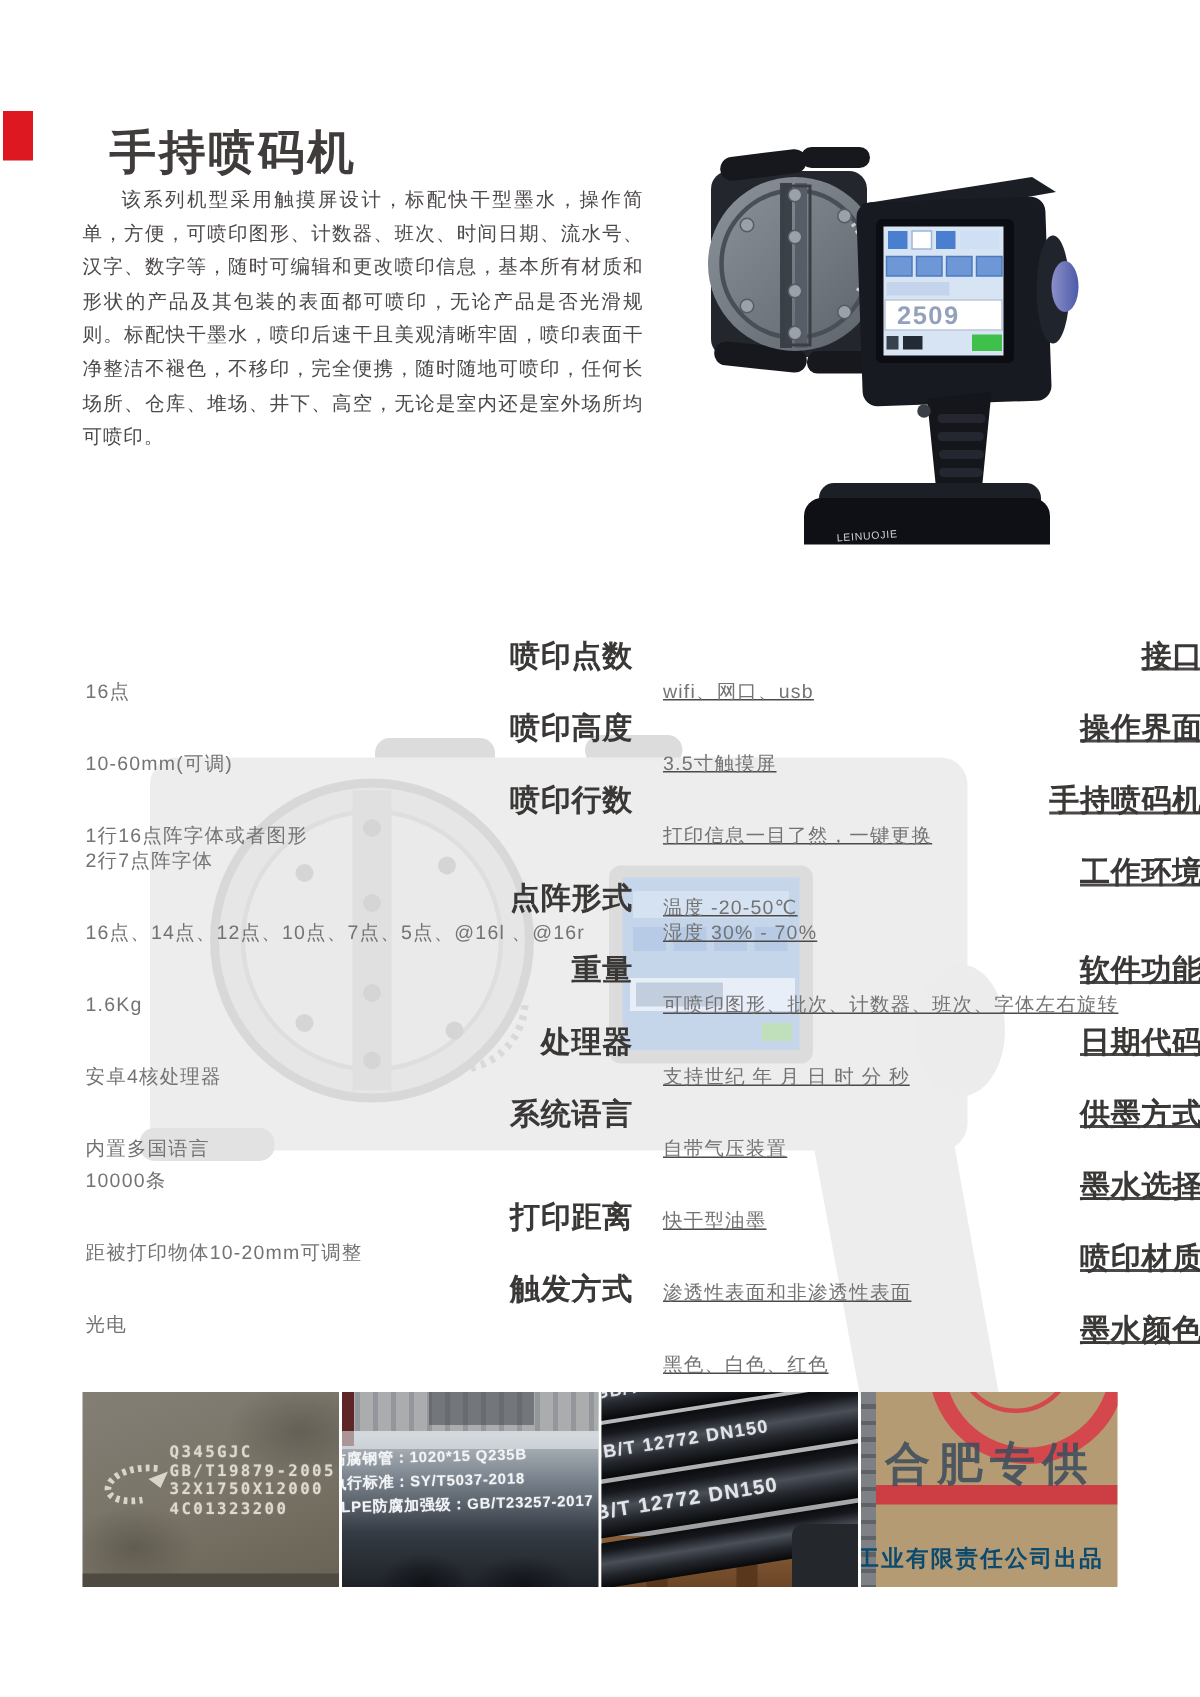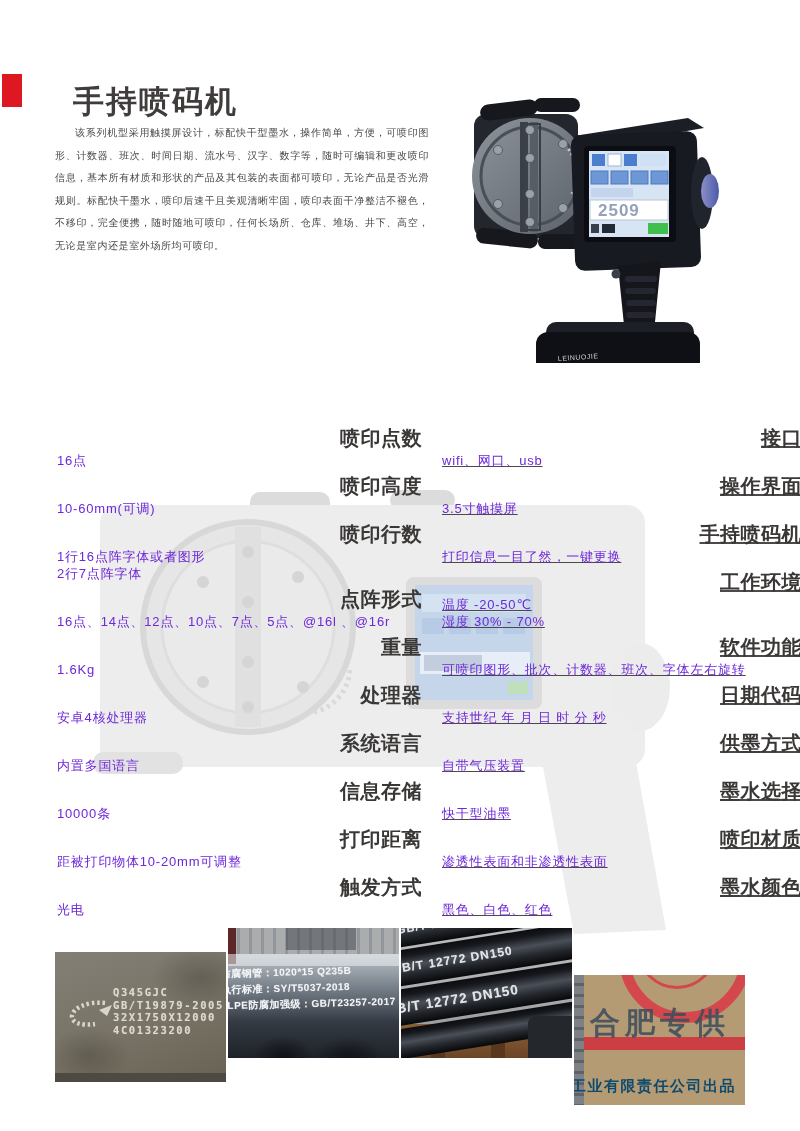--- a/index.html
+++ b/index.html
@@ -8,44 +8,43 @@
     font-family:"Liberation Sans","DejaVu Sans",sans-serif;color:#4c4948;
   }
   
   .accent-block{position:absolute;left:2px;top:74px;width:20px;height:33px;background:#dd1820;}
   .page-title{
     position:absolute;left:57px;top:68px;margin:16px;font-size:31px;line-height:36px;
     font-weight:bold;color:#3f3c3b;letter-spacing:2px;
   }
   .intro{
     position:absolute;left:55px;top:122px;width:374px;margin:0;
-    font-size:10px;line-height:22.6px;letter-spacing:0.6px;color:#4c4948;
+    font-size:13px;line-height:22.6px;letter-spacing:0.6px;color:#4c4948;
     text-align:justify;text-indent:2em;
   }
   
   .watermark{position:absolute;left:88px;top:482px;z-index:0;}
   
   .product-photo{position:absolute;left:468px;top:98px;z-index:1;}
   
   .spec-col{position:absolute;top:425px;width:365px;z-index:2;}
   .spec-col.left{left:57px;}
   .spec-col.right{left:442px;width:360px;text-decoration:underline;}
   .spec-item{margin:0 0 4px 0;}
   .spec-label{margin:0;font-size:20px;line-height:27px;font-weight:bold;color:#3a3837;letter-spacing:0.5px;text-align:right;}
-  .spec-val{font-size:13px;line-height:17px;color:#6d28d9;letter-spacing:0.8px;}
+  .spec-val{font-size:13px;line-height:17px;color:#737373;letter-spacing:0.8px;}
   
   .photo-strip{position:absolute;left:55px;top:928px;display:flex;gap:2px;z-index:2;}
   .photo{position:relative;width:171px;height:130px;overflow:hidden;}
   
   .photo.p1{
     background:
       radial-gradient(60px 40px at 20% 80%, rgba(60,55,45,.35), transparent 70%),
       radial-gradient(70px 45px at 85% 20%, rgba(50,45,38,.30), transparent 70%),
       linear-gradient(160deg,#847f75 0%,#787366 55%,#676253 100%);
-    margin-top: 24px;
   }
   .p1-bottom{position:absolute;left:0;bottom:0;width:100%;height:9px;background:#4e4a41;}
   .p1-logo{position:absolute;left:12px;top:46px;}
   .p1-lines{
     position:absolute;left:58px;top:34px;
     font-family:"DejaVu Sans Mono","Liberation Mono",monospace;
     font-size:10.5px;line-height:12.5px;font-weight:bold;color:#ded9cc;letter-spacing:1.6px;
     text-shadow:0 0 1px rgba(255,255,255,.35);white-space:nowrap;
   }
   
@@ -76,21 +75,21 @@
     background:linear-gradient(180deg,#0b0c0f 0%,#16181d 18%,#4a4f58 46%,#23262c 72%,#070809 100%);
     display:flex;align-items:center;
   }
   .pipe span{color:#e2e5e8;font-weight:bold;letter-spacing:1px;white-space:nowrap;
     text-shadow:0 0 1px rgba(255,255,255,.5);}
   .pipe.one{left:-12px;top:-15px;}  .pipe.one span{margin-left:8px;font-size:11px;}
   .pipe.two{left:-12px;top:24px;}   .pipe.two span{margin-left:3px;font-size:12px;}
   .pipe.three{left:-16px;top:64px;} .pipe.three span{margin-left:0;font-size:13.5px;}
   .pipe.four{left:-12px;top:103px;height:30px;}
   
-  .photo.p4{background:#b59b74;margin-top:47px;}
+  .photo.p4{background:#b59b74;}
   .p4-pipes-edge{position:absolute;left:0;top:0;width:10px;height:130px;
     background:repeating-linear-gradient(180deg,#7d8084 0 8px,#5f6266 8px 11px);}
   .p4-ring-outer{position:absolute;left:45px;top:-84px;width:110px;height:110px;border-radius:50%;
     border:11px solid #d4474d;}
   .p4-ring-inner{position:absolute;left:63px;top:-66px;width:74px;height:74px;border-radius:50%;
     border:3px solid #d4474d;}
   .p4-stripe{position:absolute;left:10px;top:62px;width:161px;height:13px;background:#cc3e44;z-index:1;}
   .p4-main{
     position:absolute;left:16px;top:28px;z-index:2;margin:0;
     font-size:30px;font-weight:bold;color:rgba(62,77,92,.88);letter-spacing:5px;white-space:nowrap;
@@ -255,21 +254,20 @@
     <h3 class="spec-label">处理器</h3>
   <div class="spec-val">安卓4核处理器</div>
       </div>
 
   <div class="spec-item">
     <h3 class="spec-label">系统语言</h3>
   <div class="spec-val">内置多国语言</div>
       </div>
 
   <div class="spec-item">
-    <h3 class="spec-label">信息存储</h3>
   <div class="spec-val">10000条</div>
       </div>
 
   <div class="spec-item">
     <h3 class="spec-label">打印距离</h3>
   <div class="spec-val">距被打印物体10-20mm可调整</div>
       </div>
 
   <div class="spec-item">
     <h3 class="spec-label">触发方式</h3>

